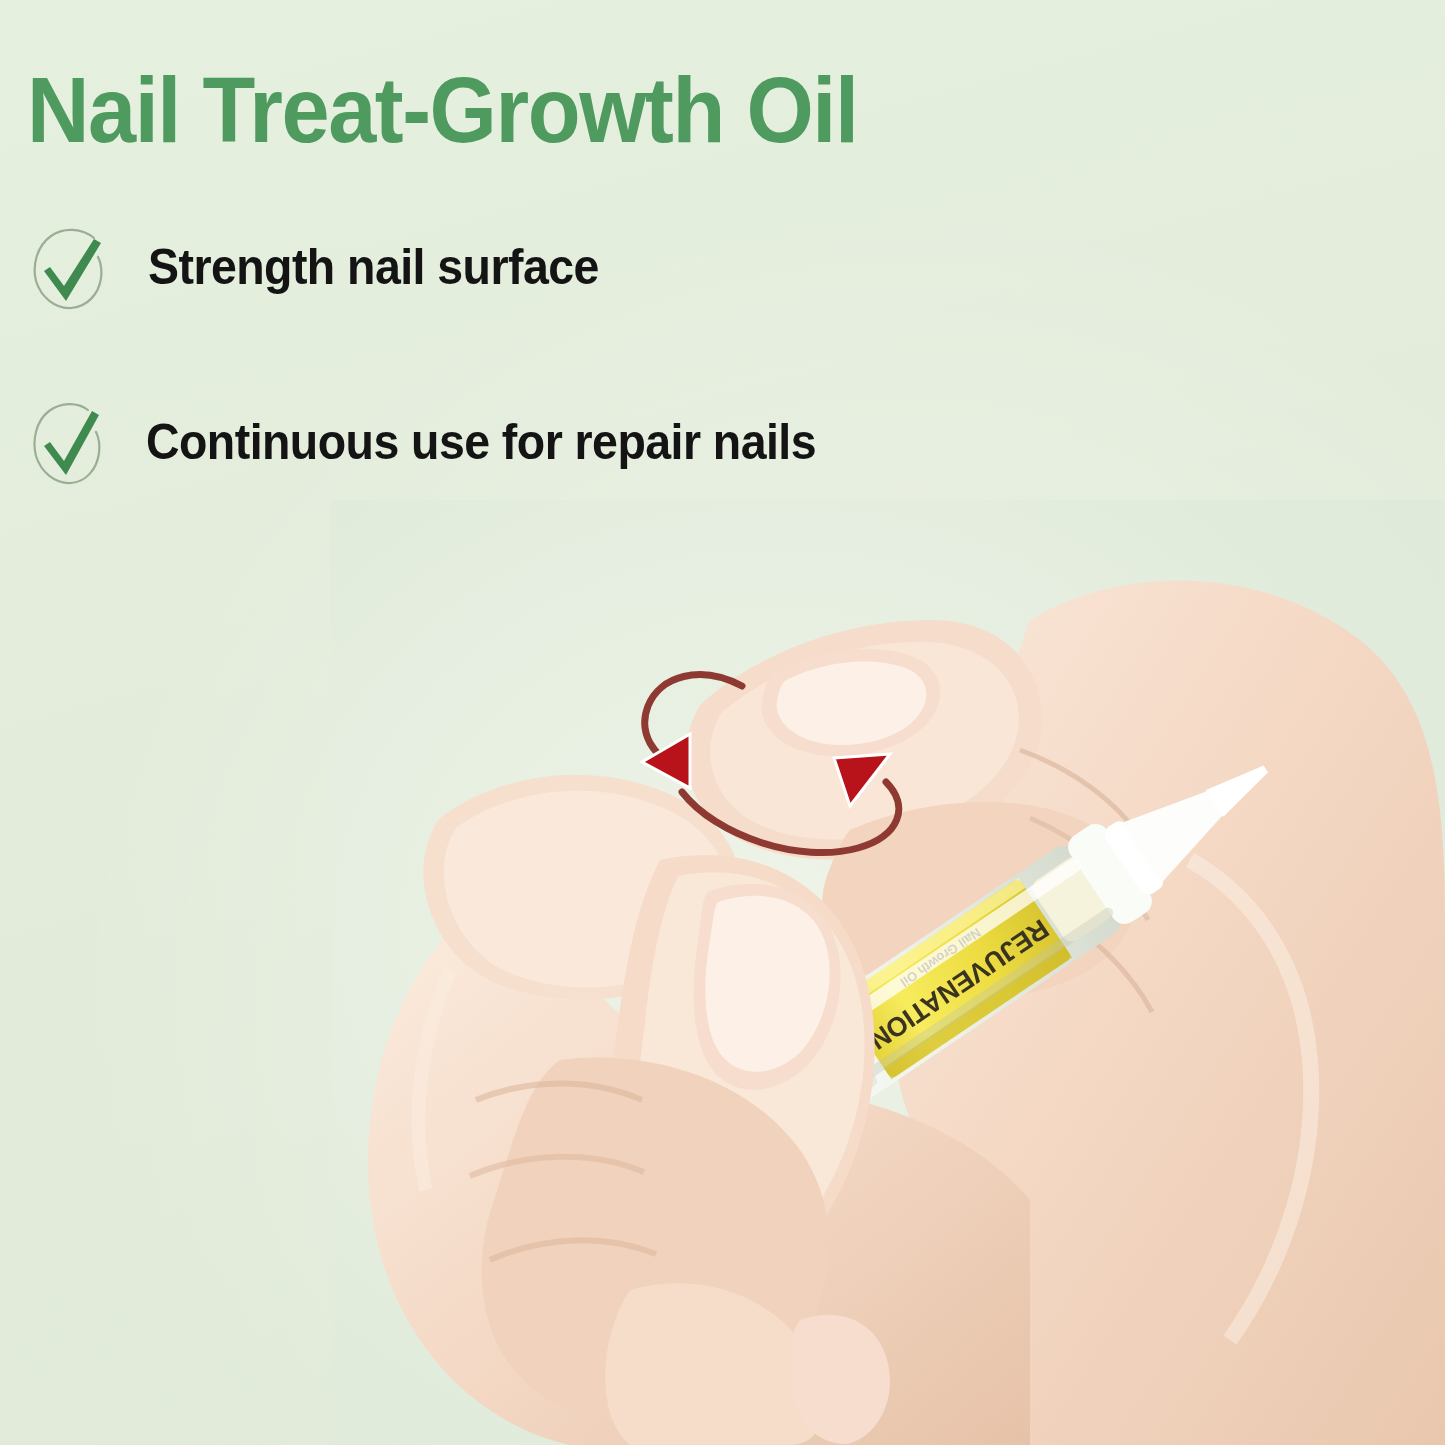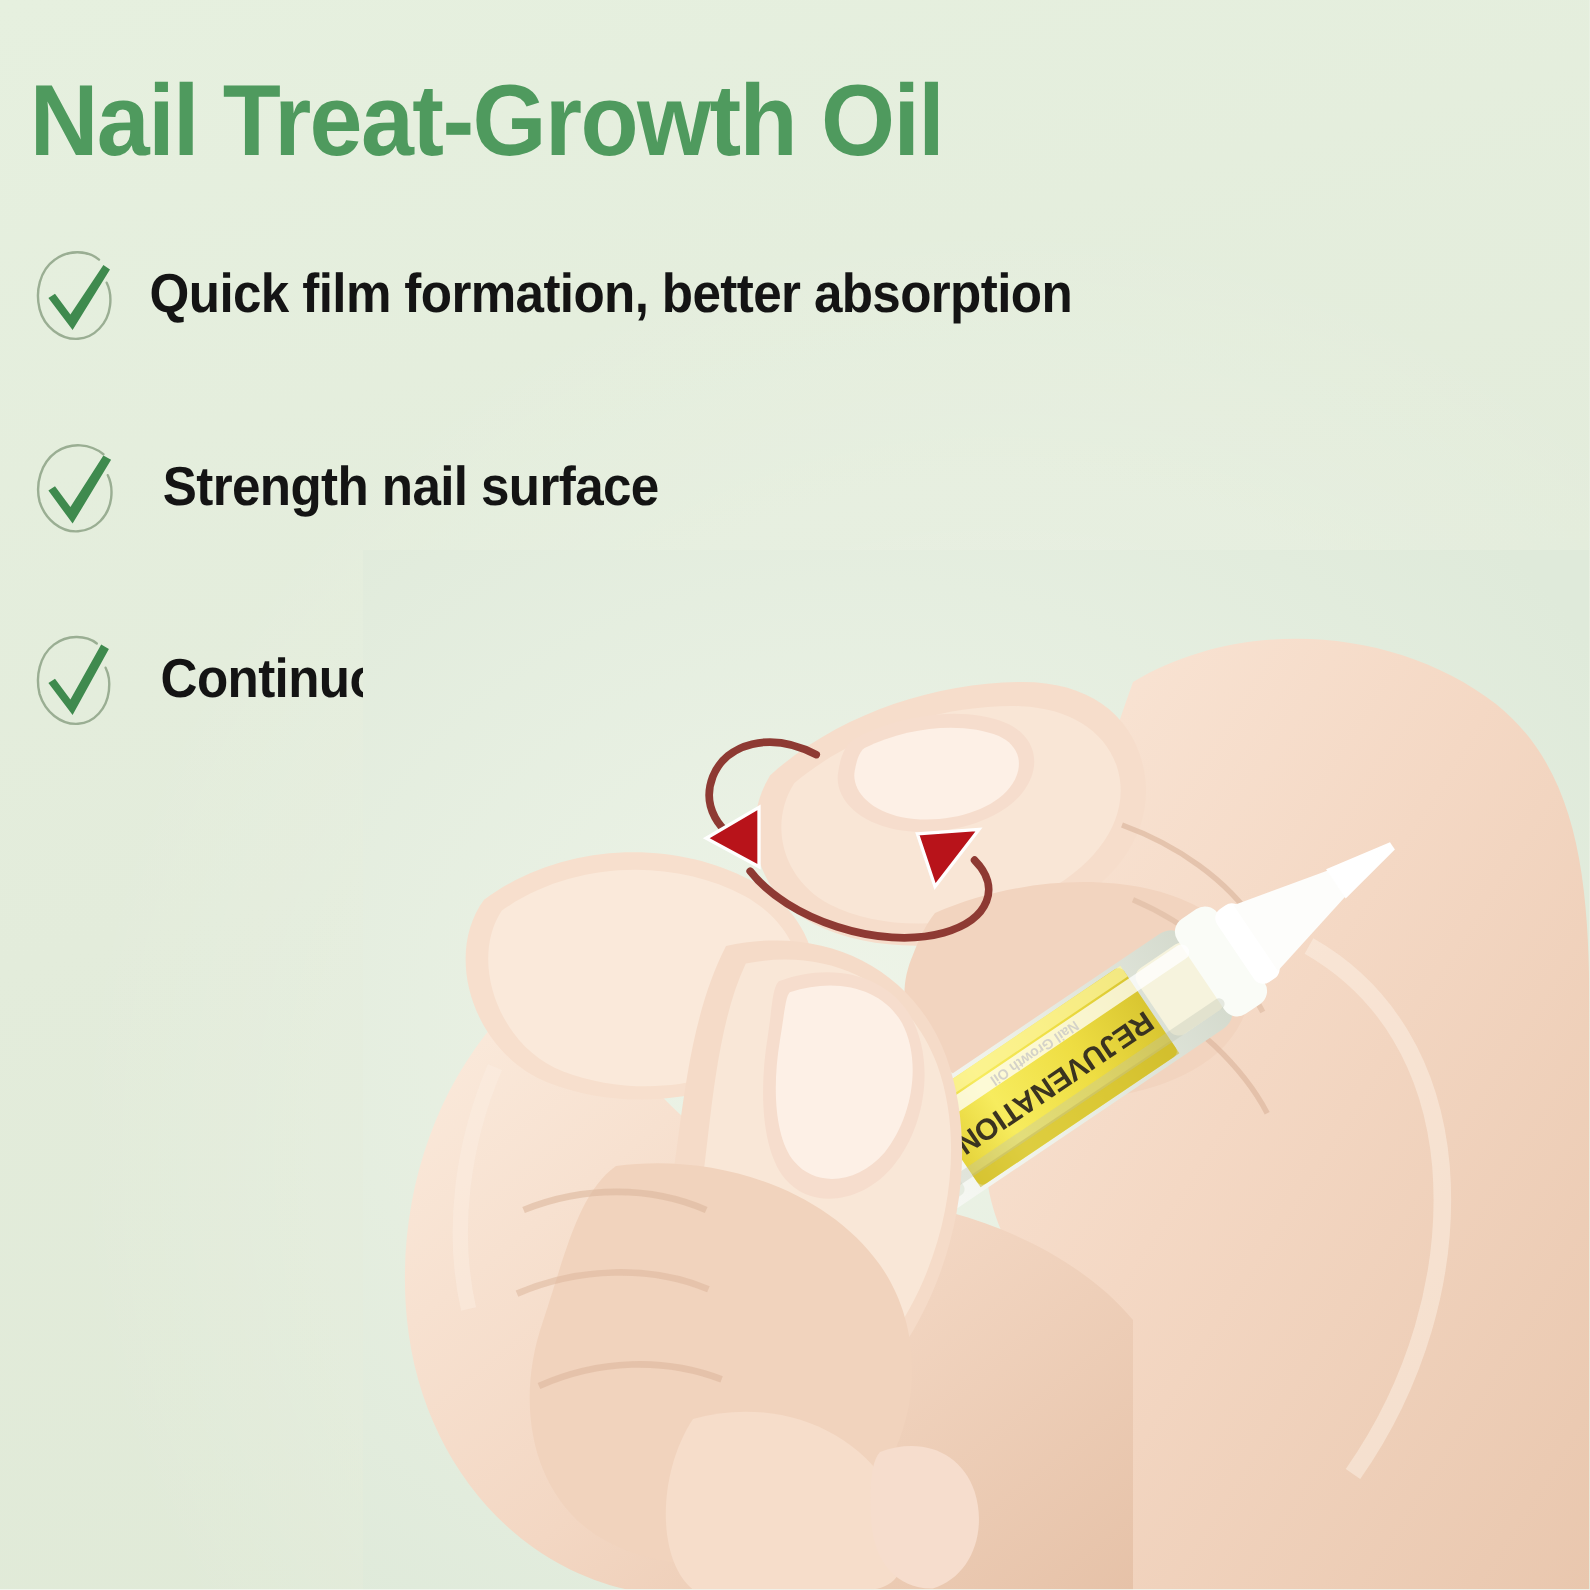--- a/index.html
+++ b/index.html
@@ -104,29 +104,20 @@
 
 <div id="canvas">
 
   <div class="bg-wash"></div>
 
   <div class="title">Nail Treat-Growth Oil</div>
 
   <div class="bullets">
 
 
-    <div class="bullet-row">
-      <span class="check-badge">
-        <svg viewBox="0 0 90 92">
-          <path d="M66 12 C55 3 38 3 26 12 C12 22 8 41 12 57 C16 73 31 85 47 84 C62 83 74 70 76 54 C77 46 76 39 73 33" fill="none" stroke="#9aae93" stroke-width="2.2" stroke-linecap="round"></path>
-          <path d="M20 47 L26 43 L40 62 L70 17 L76 21 L42 76 Z" fill="#3f8a4e"></path>
-        </svg>
-      </span>
-      <span class="bullet-text ind-b">Quick film formation, better absorption</span>
-    </div>
 
     <div class="bullet-row">
       <span class="check-badge">
         <svg viewBox="0 0 90 92">
           <path d="M70 14 C58 4 40 3 27 12 C13 22 8 41 12 57 C17 73 31 85 47 84 C63 83 75 70 77 54 C78 46 77 39 74 33" fill="none" stroke="#9aae93" stroke-width="2.2" stroke-linecap="round"></path>
           <path d="M20 47 L26 43 L40 62 L70 15 L77 19 L42 77 Z" fill="#3f8a4e"></path>
         </svg>
       </span>
       <span class="bullet-text ind-c">Strength nail surface</span>
     </div>

